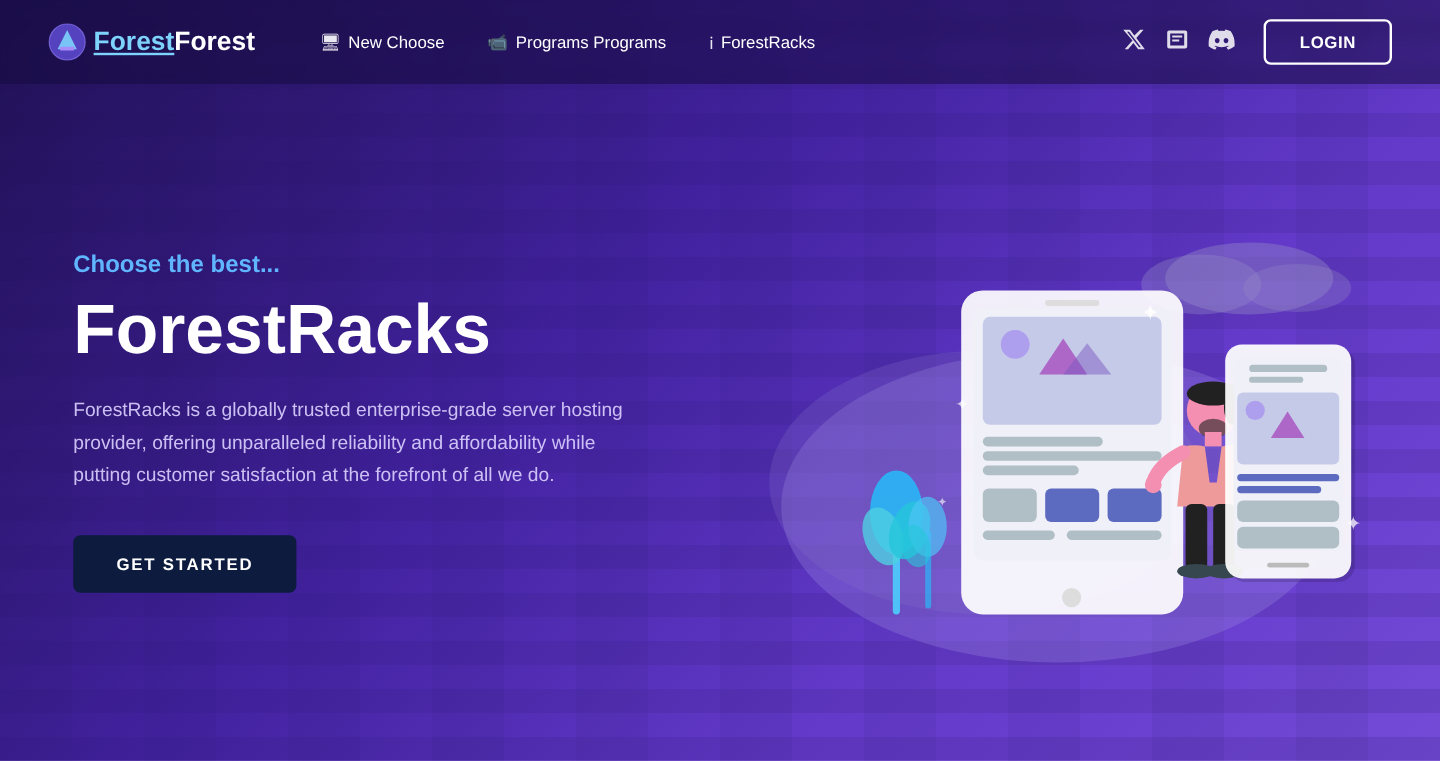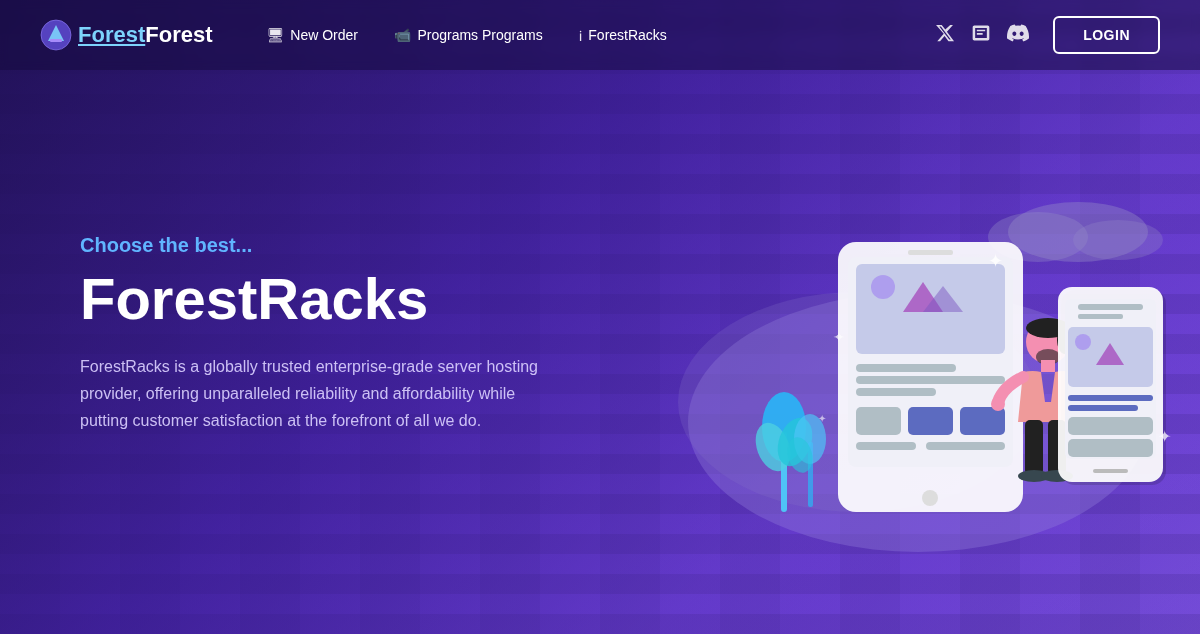--- a/index.html
+++ b/index.html
@@ -149,22 +149,21 @@
       transition: background 0.2s;
     }
 
     
     .hero-content {
       position: relative;
       z-index: 5;
       display: flex;
       align-items: center;
       height: calc(100% - 70px);
-      padding: 0 80px;
-      gap: 18px;
+      padding: 0 61px;
     }
 
     .hero-text {
       flex: 0 0 520px;
       max-width: 520px;
     }
 
     .tagline {
       font-size: 20px;
       color: #60b5ff;
@@ -236,21 +235,21 @@
         <rect x="10" y="20" width="12" height="3" rx="1" fill="#a78bfa"></rect>
       </svg>
       <span class="logo-text">
         <span class="forest">Forest</span><span class="racks">Forest</span>
       </span>
     </a>
 
     <div class="nav-links">
       <a class="nav-item" href="#">
         <span class="nav-icon">🖥</span>
-        <span>New Order</span>
+        <span>New Choose</span>
       </a>
       <a class="nav-item" href="#">
         <span class="nav-icon">📹</span>
         <span>Programs Programs</span>
       </a>
       <a class="nav-item" href="#">
         <span class="nav-icon">ℹ</span>
         <span>ForestRacks</span>
       </a>
     </div>
@@ -274,20 +273,21 @@
     </div>
 
     <button class="login-btn">LOGIN</button>
   </nav>
 
   <div class="hero-content">
     <div class="hero-text">
       <p class="tagline">Choose the best...</p>
       <h1 class="brand-title">ForestRacks</h1>
       <p class="hero-description">ForestRacks is a globally trusted enterprise-grade server hosting provider, offering unparalleled reliability and affordability while putting customer satisfaction at the forefront of all we do.</p>
+      <button class="cta-btn">GET STARTED</button>
     </div>
 
     <div class="hero-illustration">
       <div class="illustration-wrapper">
         <svg width="560" height="420" viewBox="0 0 560 420" xmlns="http://www.w3.org/2000/svg">
 
           <ellipse cx="300" cy="280" rx="230" ry="130" fill="rgba(150,130,220,0.35)"></ellipse>
           <ellipse cx="240" cy="260" rx="180" ry="110" fill="rgba(130,110,200,0.25)"></ellipse>
 
           <ellipse cx="460" cy="90" rx="70" ry="30" fill="rgba(150,140,200,0.4)"></ellipse>

